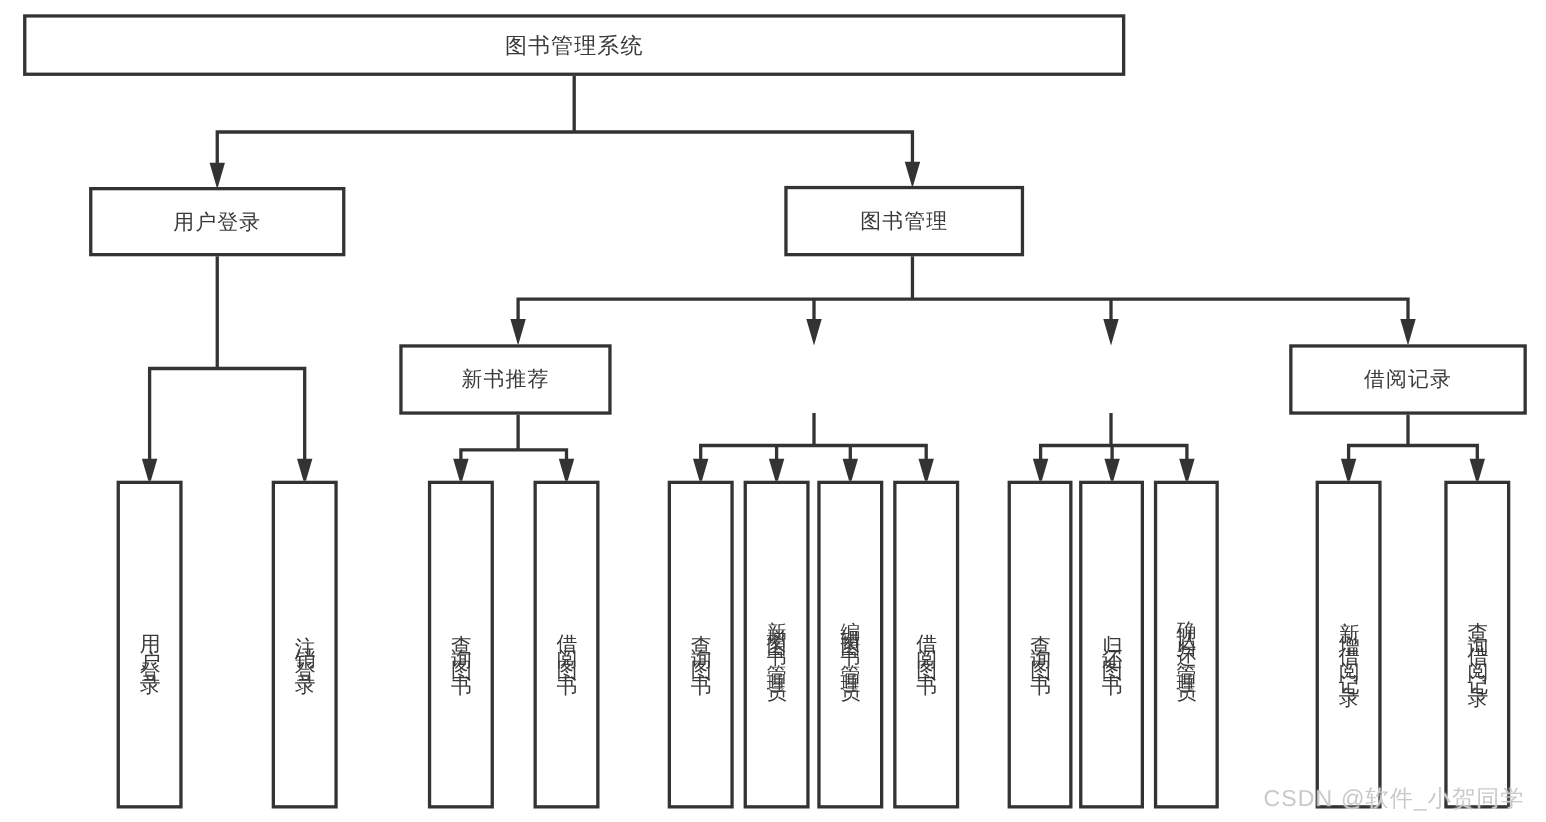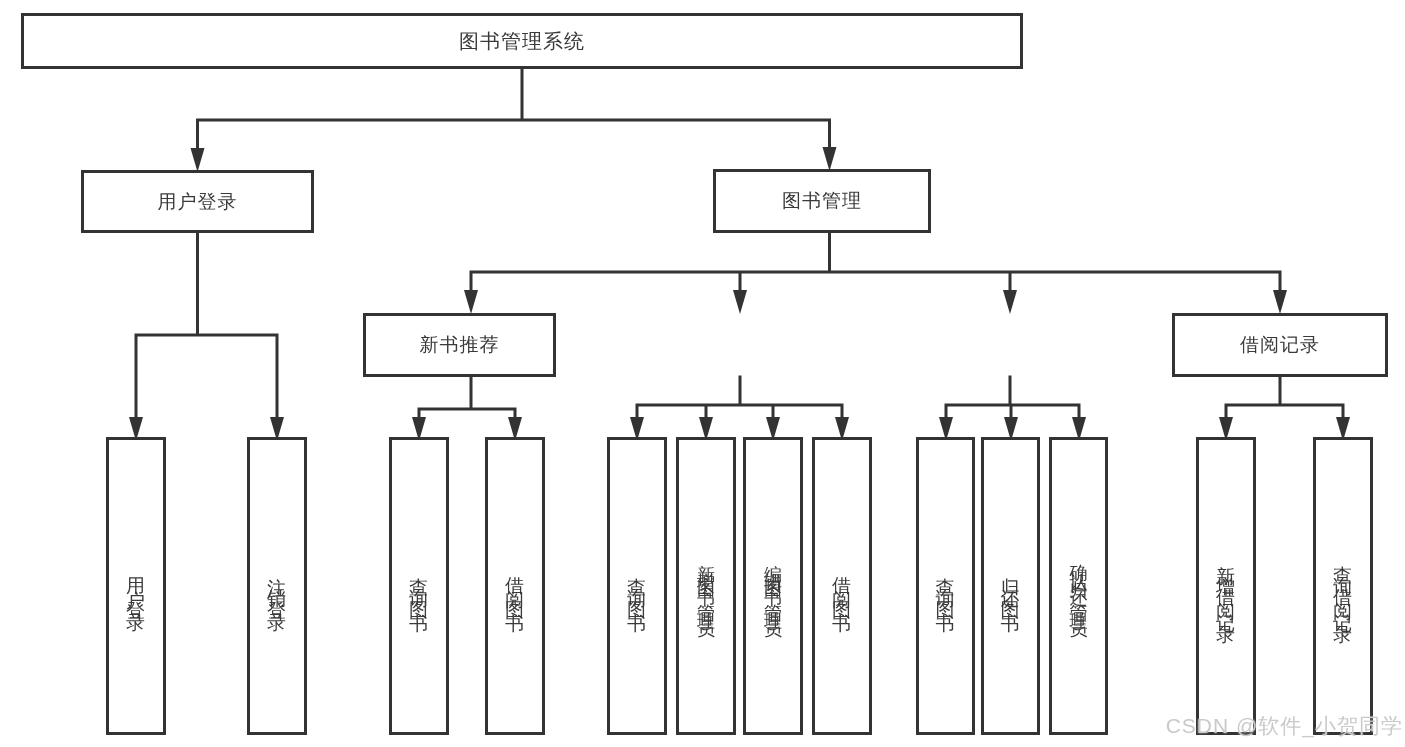--- a/index.html
+++ b/index.html
@@ -56,21 +56,21 @@
     top: 437px;
     writing-mode: vertical-rl;
     text-orientation: mixed;
     font-size: 19px;
     letter-spacing: 12px;
     line-height: 1;
   }
   .node.v.tight { letter-spacing: 8px; font-size: 18px; }
   .watermark {
     position: absolute;
-    right: 2px;
+    right: 19px;
     bottom: 7px;
     font-size: 21px;
     color: var(--watermark);
     letter-spacing: 1px;
     white-space: nowrap;
     text-shadow: 0 0 2px rgba(255,255,255,0.9);
   }
 </style>
 </head>
 <body>

